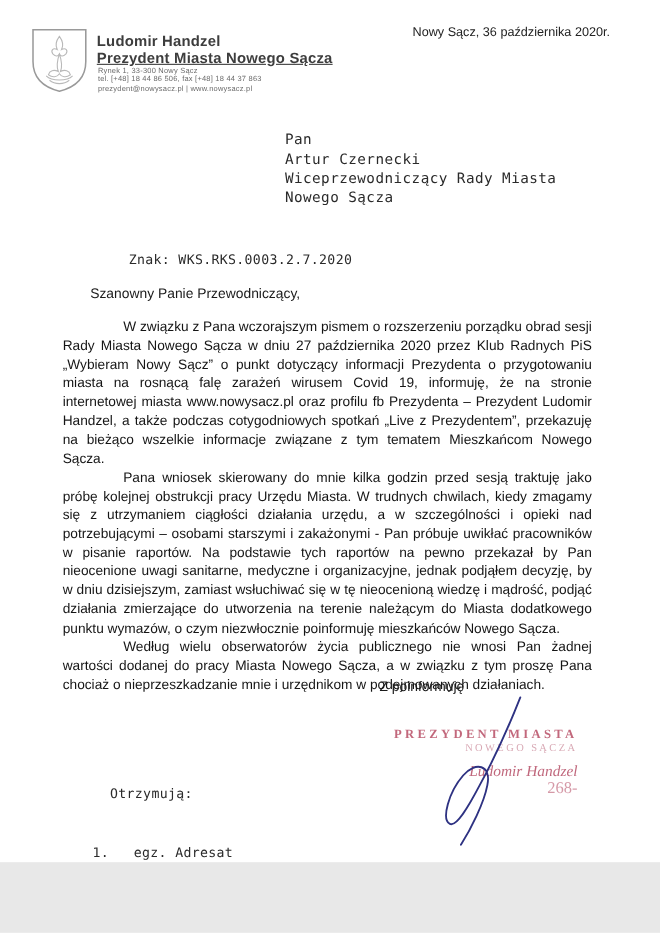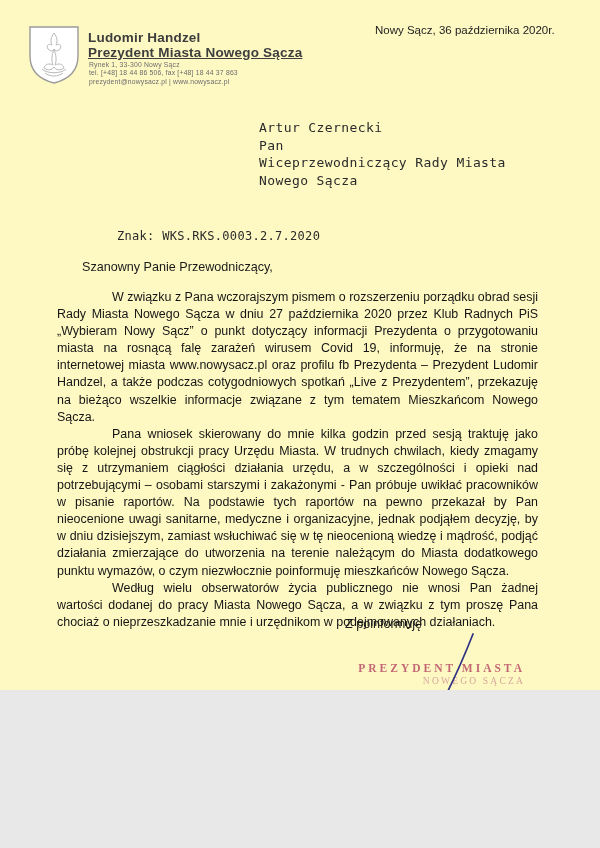--- a/index.html
+++ b/index.html
@@ -1,18 +1,18 @@
 <!DOCTYPE html>
 <html><head>
 <meta charset="utf-8">
 <style>
   html,body{margin:0;padding:0;background:#e8e8e8;}
   .page{
-    position:relative;width:600px;height:690px;margin:0 auto;
-    background:#fef9c3;overflow:hidden;
+    position:relative;width:600px;height:784px;margin:0 auto;
+    background:#ffffff;overflow:hidden;
     font-family:"Liberation Sans",sans-serif;color:#1c1c1c;
   }
   
   .crest{position:absolute;left:27px;top:25px;width:54px;height:60px;}
   .hdr-name{position:absolute;left:88px;top:30px;font-size:13.5px;font-weight:bold;color:#3d3d3d;letter-spacing:.2px;}
   .hdr-title{position:absolute;left:88px;top:45px;font-size:13.5px;font-weight:bold;color:#3d3d3d;letter-spacing:.2px;text-decoration:underline;}
   .hdr-small{position:absolute;left:89px;font-size:6.8px;color:#6b6b6b;letter-spacing:.2px;}
   .hdr-addr{top:61px;}
   .hdr-phone{top:69px;}
   .hdr-web{top:78px;}
@@ -58,22 +58,22 @@
 
   <div class="hdr-name">Ludomir Handzel</div>
   <div class="hdr-title">Prezydent Miasta Nowego Sącza</div>
   <div class="hdr-small hdr-addr">Rynek 1, 33-300 Nowy Sącz</div>
   <div class="hdr-small hdr-phone">tel. [+48] 18 44 86 506, fax [+48] 18 44 37 863</div>
   <div class="hdr-small hdr-web">prezydent@nowysacz.pl | www.nowysacz.pl</div>
 
   <div class="dateline">Nowy Sącz, 36 października 2020r.</div>
 
   <div class="recipient mono">
+    <div>Pan</div>
     <div>Artur Czernecki</div>
-    <div>Pan</div>
     <div>Wiceprzewodniczący Rady Miasta</div>
     <div>Nowego Sącza</div>
   </div>
 
   <div class="reference mono">Znak: WKS.RKS.0003.2.7.2020</div>
 
   <div class="salutation">Szanowny Panie Przewodniczący,</div>
 
   <div class="body-text">
     <p>W związku z Pana wczorajszym pismem o rozszerzeniu porządku obrad sesji Rady Miasta Nowego Sącza w dniu 27 października 2020 przez Klub Radnych PiS „Wybieram Nowy Sącz” o punkt dotyczący informacji Prezydenta o przygotowaniu miasta na rosnącą falę zarażeń wirusem Covid 19, informuję, że na stronie internetowej miasta www.nowysacz.pl oraz profilu fb Prezydenta – Prezydent Ludomir Handzel, a także podczas cotygodniowych spotkań „Live z Prezydentem”, przekazuję na bieżąco wszelkie informacje związane z tym tematem Mieszkańcom Nowego Sącza.</p>

